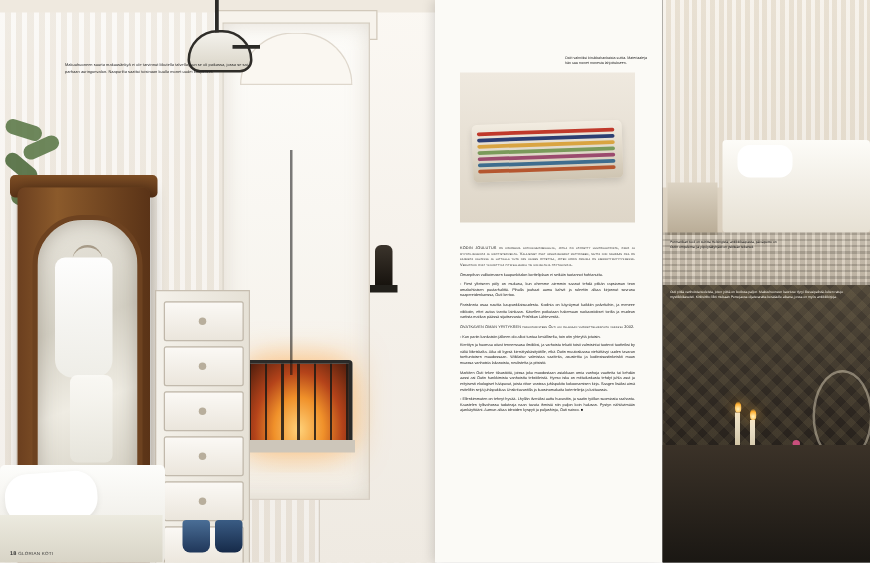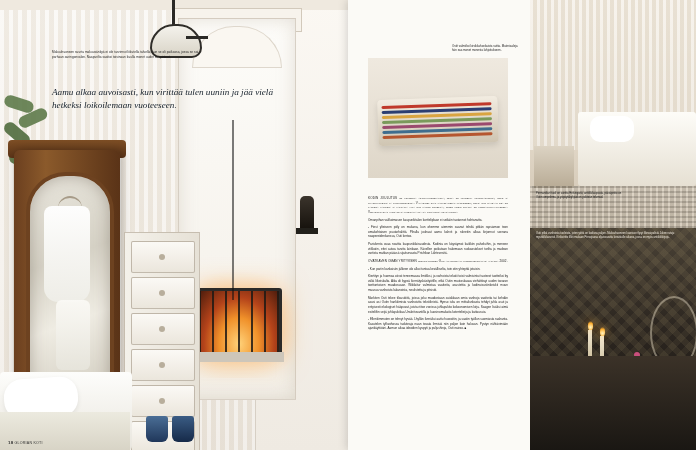--- a/index.html
+++ b/index.html
@@ -213,21 +213,20 @@
     <div class="bed"></div>
     <div class="pillow"></div>
     <div class="blanket"></div>
 
     <div class="cup cup-a"></div>
     <div class="cup cup-b"></div>
 
     <div class="cap-left">
       <p>Makuuhuoneen suurta makuusänkyä ei ole tarvinnut liikutella talvella, kun se oli paikassa, jossa se sai parhaan auringonvalon. Naapurilta saattoi toisinaan kuulla monet uudet kaupinteet.</p>
     </div>
-    <div class="headline">Aamu alkaa auvoisasti, kun virittää tulen uuniin ja jää vielä hetkeksi loikoilemaan vuoteeseen.</div>
     <div class="folio-left">
       <b>18</b>
       <span>GLORIAN KOTI</span>
     </div>
   </div>
 
   <div class="gutter"></div>
 
   <div class="page-mid">
     <div class="mid-photo">

